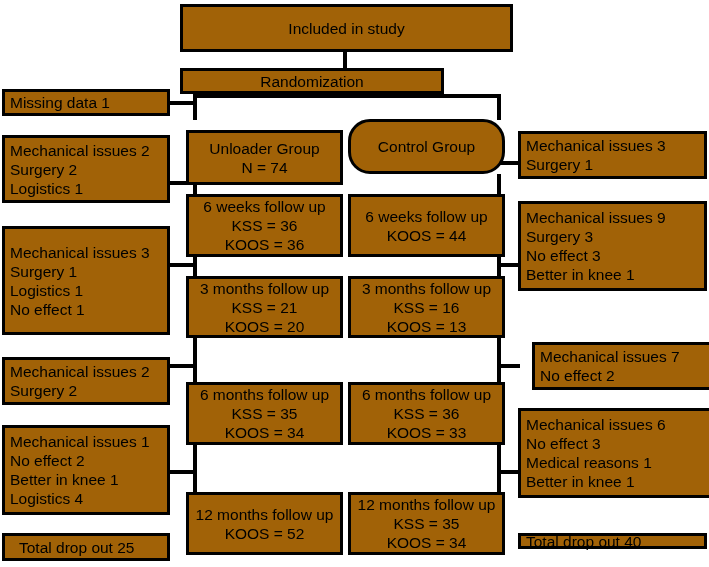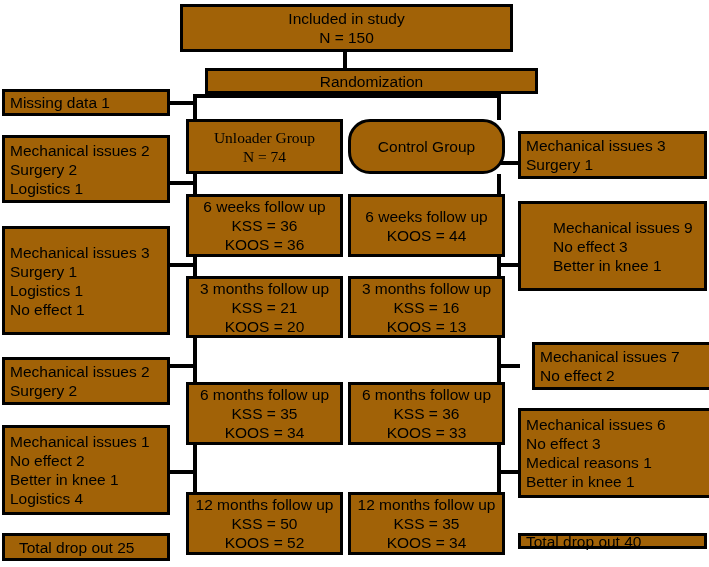--- a/index.html
+++ b/index.html
@@ -74,28 +74,27 @@
   <div class="conn" style="left:168px; top:364px; width:28px; height:4px;"></div>
   <div class="conn" style="left:168px; top:470px; width:28px; height:4px;"></div>
 
   <div class="conn" style="left:498px; top:161px; width:22px; height:4px;"></div>
   <div class="conn" style="left:498px; top:263px; width:22px; height:4px;"></div>
   <div class="conn" style="left:498px; top:364px; width:22px; height:4px;"></div>
   <div class="conn" style="left:498px; top:470px; width:22px; height:4px;"></div>
 
   <div class="box center" style="left:180px; top:4px; width:333px; height:48px;">
     <div class="ln">Included in study</div>
-    <div class="ln">N = 150</div>
-  </div>
-
-  <div class="box center" style="left:180px; top:68px; width:333px; height:26px;margin-left:25px;">
+  </div>
+
+  <div class="box center" style="left:180px; top:68px; width:264px; height:26px;">
     <div class="ln">Randomization</div>
   </div>
 
-  <div class="box center" style="left:186px; top:119px; width:157px; height:55px;font-family:Liberation Serif, serif;">
+  <div class="box center" style="left:186px; top:130px; width:157px; height:55px;">
     <div class="ln">Unloader Group</div>
     <div class="ln">N = 74</div>
   </div>
 
   <div class="box center" style="left:186px; top:194px; width:157px; height:63px;">
     <div class="ln">6 weeks follow up</div>
     <div class="ln">KSS = 36</div>
     <div class="ln">KOOS = 36</div>
   </div>
 
@@ -106,21 +105,20 @@
   </div>
 
   <div class="box center" style="left:186px; top:382px; width:157px; height:63px;">
     <div class="ln">6 months follow up</div>
     <div class="ln">KSS = 35</div>
     <div class="ln">KOOS = 34</div>
   </div>
 
   <div class="box center" style="left:186px; top:492px; width:157px; height:63px;">
     <div class="ln">12 months follow up</div>
-    <div class="ln">KSS = 50</div>
     <div class="ln">KOOS = 52</div>
   </div>
 
   <div class="box center" style="left:348px; top:119px; width:157px; height:55px;border-radius:22px;">
     <div class="ln">Control Group</div>
   </div>
 
   <div class="box center" style="left:348px; top:194px; width:157px; height:63px;">
     <div class="ln">6 weeks follow up</div>
     <div class="ln">KOOS = 44</div>
@@ -175,22 +173,23 @@
 
   <div class="box side" style="left:2px; top:533px; width:168px; height:28px;padding-left:9px;">
     <div class="ln">Total drop out 25</div>
   </div>
 
   <div class="box side" style="left:518px; top:131px; width:189px; height:48px;">
     <div class="ln">Mechanical issues 3</div>
     <div class="ln">Surgery 1</div>
   </div>
 
-  <div class="box side" style="left:518px; top:201px; width:189px; height:90px;padding-left:27px;">
+  <div class="box side" style="left:518px; top:201px; width:189px; height:90px;">
     <div class="ln">Mechanical issues 9</div>
+    <div class="ln">Surgery 3</div>
     <div class="ln">No effect 3</div>
     <div class="ln">Better in knee 1</div>
   </div>
 
   <div class="box side" style="left:532px; top:342px; width:189px; height:48px;">
     <div class="ln">Mechanical issues 7</div>
     <div class="ln">No effect 2</div>
   </div>
 
   <div class="box side" style="left:518px; top:408px; width:199px; height:90px;">

